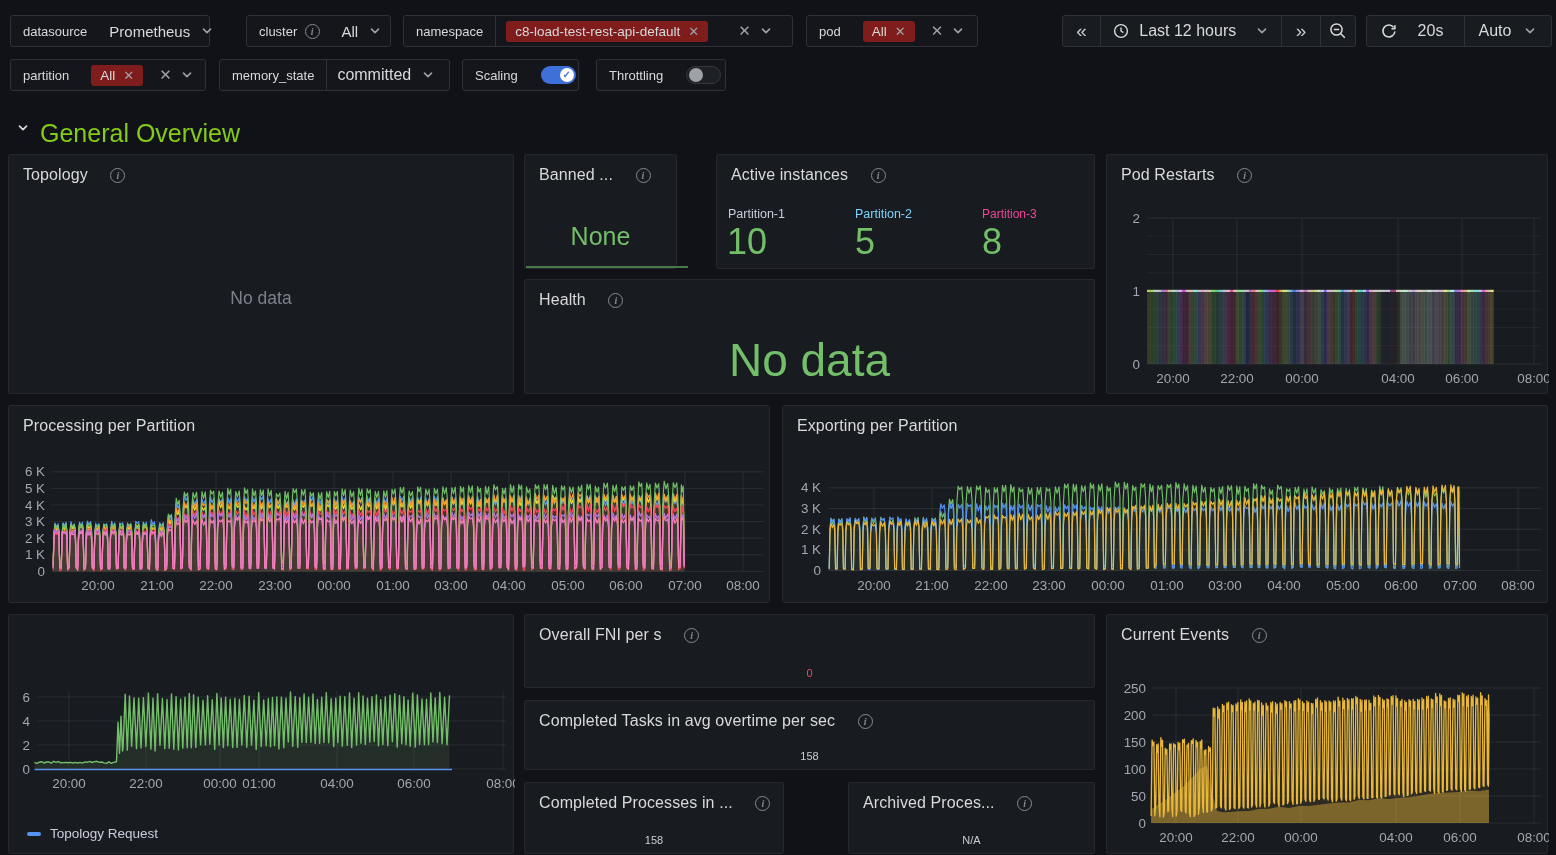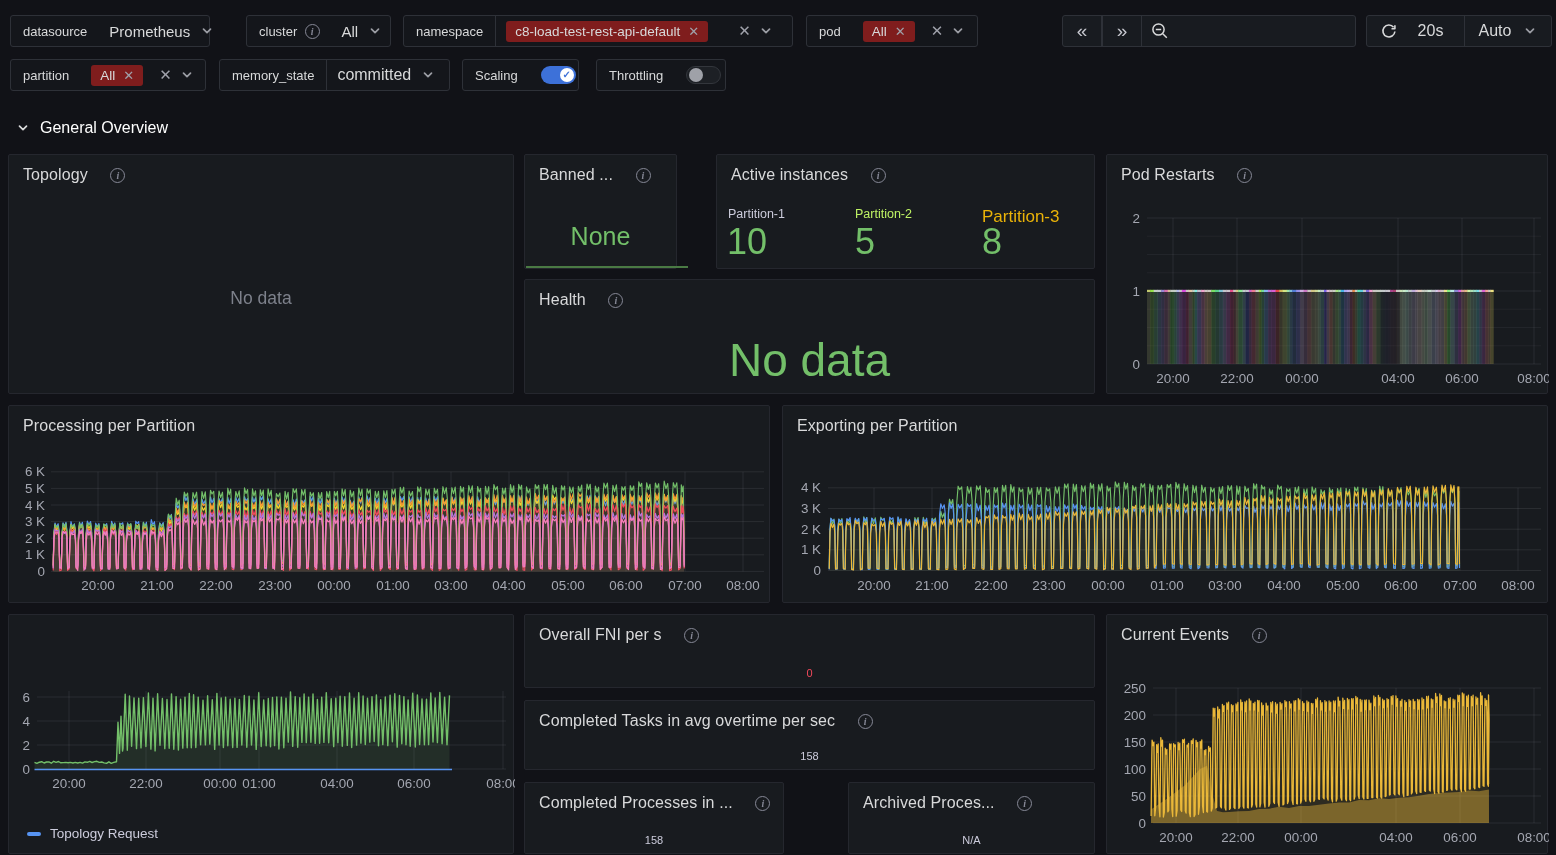--- a/index.html
+++ b/index.html
@@ -93,20 +93,30 @@
   <div style="padding:0 11px;">
     <div style="width:35px; height:18px; background:#1d2025; border:1px solid #33363c; border-radius:10px; position:relative;">
       <div style="position:absolute; left:2px; top:1px; width:14px; height:14px; background:#9fa1a8; border-radius:50%;"></div>
     </div>
   </div>
 </div>
 
 <div class="tbtn" style="left:1062px; top:15px; width:294px;">
   <div class="seg" style="font-size:19px; padding:0; width:38px; justify-content:center; color:#c7c8cf;">«</div>
     <div class="vr"></div>
+  <div class="seg" style="gap:10px; width:183px; padding:0 12px;">
+    <svg width="16" height="16" viewBox="0 0 16 16" fill="none" stroke="#d8d9da" stroke-width="1.4" style="flex:none;">
+        <circle cx="8" cy="8" r="6.4"></circle>
+        <path d="M8 4.5V8l2.4 1.6"></path>
+      </svg>
+    <span style="flex:1;">Last 12 hours</span>
+      <svg width="14" height="14" viewBox="0 0 14 14" fill="none" stroke="#9a9ca3" stroke-width="1.7" stroke-linecap="round" stroke-linejoin="round" style="flex:none;">
+        <path d="M3.5 5.2L7 8.7l3.5-3.5"></path>
+      </svg>
+  </div>
     <div class="vr"></div>
   <div class="seg" style="font-size:19px; padding:0; width:38px; justify-content:center; color:#c7c8cf;">»</div>
     <div class="vr"></div>
   <div class="seg" style="padding:0; width:35px; justify-content:center;">
     <svg width="18" height="18" viewBox="0 0 18 18" fill="none" stroke="#d8d9da" stroke-width="1.5">
         <circle cx="7.5" cy="7.5" r="5.6"></circle>
         <path d="M11.8 11.8l4 4"></path>
         <path d="M4.8 7.5h5.4"></path>
       </svg>
   </div>
@@ -121,42 +131,42 @@
   <div class="seg" style="width:67px; justify-content:center; padding:0;">20s</div>
     <div class="vr"></div>
   <div class="seg" style="gap:12px; flex:1; justify-content:center; padding:0 12px;">Auto <svg width="14" height="14" viewBox="0 0 14 14" fill="none" stroke="#9a9ca3" stroke-width="1.7" stroke-linecap="round" stroke-linejoin="round" style="flex:none;">
         <path d="M3.5 5.2L7 8.7l3.5-3.5"></path>
       </svg></div>
 </div>
 
 <svg style="position:absolute; left:16px; top:121px;" width="14" height="14" viewBox="0 0 14 14" fill="none" stroke="#d8d9da" stroke-width="1.7" stroke-linecap="round" stroke-linejoin="round">
     <path d="M3.5 5.2L7 8.7l3.5-3.5"></path>
   </svg>
-<div style="position:absolute; left:40px; top:119px; color:#ffffff; font-size:16px; font-weight:500;">General Overview</div>
+<div style="position:absolute; left:40px; top:119px; color:#84cc16; font-size:25px; font-weight:500;">General Overview</div>
 
 <div class="panel" style="left:8px; top:154px; width:506px; height:240px;">
   <div class="ptitle">Topology <span class="info">i</span></div>
   <div style="position:absolute; width:100%; top:133px; text-align:center; color:#7d818b; font-size:17.5px;">No data</div>
 </div>
 
 <div class="panel" style="left:524px; top:154px; width:153px; height:115px;">
   <div class="ptitle">Banned ... <span class="info">i</span></div>
   <div class="big-green" style="top:67px; font-size:25px;">None</div>
   <svg width="180" height="113" style="position:absolute; left:0; top:0;" viewBox="0 0 180 113">
       <path d="M1,112 L163,112" stroke="#4a7a44" stroke-width="1.8" fill="none"></path>
     </svg>
 </div>
 
 <div class="panel" style="left:716px; top:154px; width:379px; height:115px;">
   <div class="ptitle">Active instances <span class="info">i</span></div>
   <div style="position:absolute; left:11px; top:52px; font-size:12.5px; color:#ccccdc;">Partition-1</div>
   <div style="position:absolute; left:10px; top:66px; font-size:36px; color:#73BF69;">10</div>
-  <div style="position:absolute; left:138px; top:52px; font-size:12.5px; color:#bef264;text-align:center;">Partition-2</div>
+  <div style="position:absolute; left:138px; top:52px; font-size:12.5px; color:#7dd3fc;text-align:center;">Partition-2</div>
   <div style="position:absolute; left:138px; top:66px; font-size:36px; color:#73BF69;">5</div>
-  <div style="position:absolute; left:265px; top:52px; font-size:17px; color:#eab308;">Partition-3</div>
+  <div style="position:absolute; left:265px; top:52px; font-size:12px; color:#ec4899;">Partition-3</div>
   <div style="position:absolute; left:265px; top:66px; font-size:36px; color:#73BF69;">8</div>
 </div>
 
 <div class="panel" style="left:524px; top:279px; width:571px; height:115px;">
   <div class="ptitle">Health <span class="info">i</span></div>
   <div class="big-green" style="top:53px; font-size:46px; font-weight:500;">No data</div>
 </div>
 
 <div class="panel" style="left:1106px; top:154px; width:442px; height:240px;">
   <div class="ptitle">Pod Restarts <span class="info">i</span></div>

